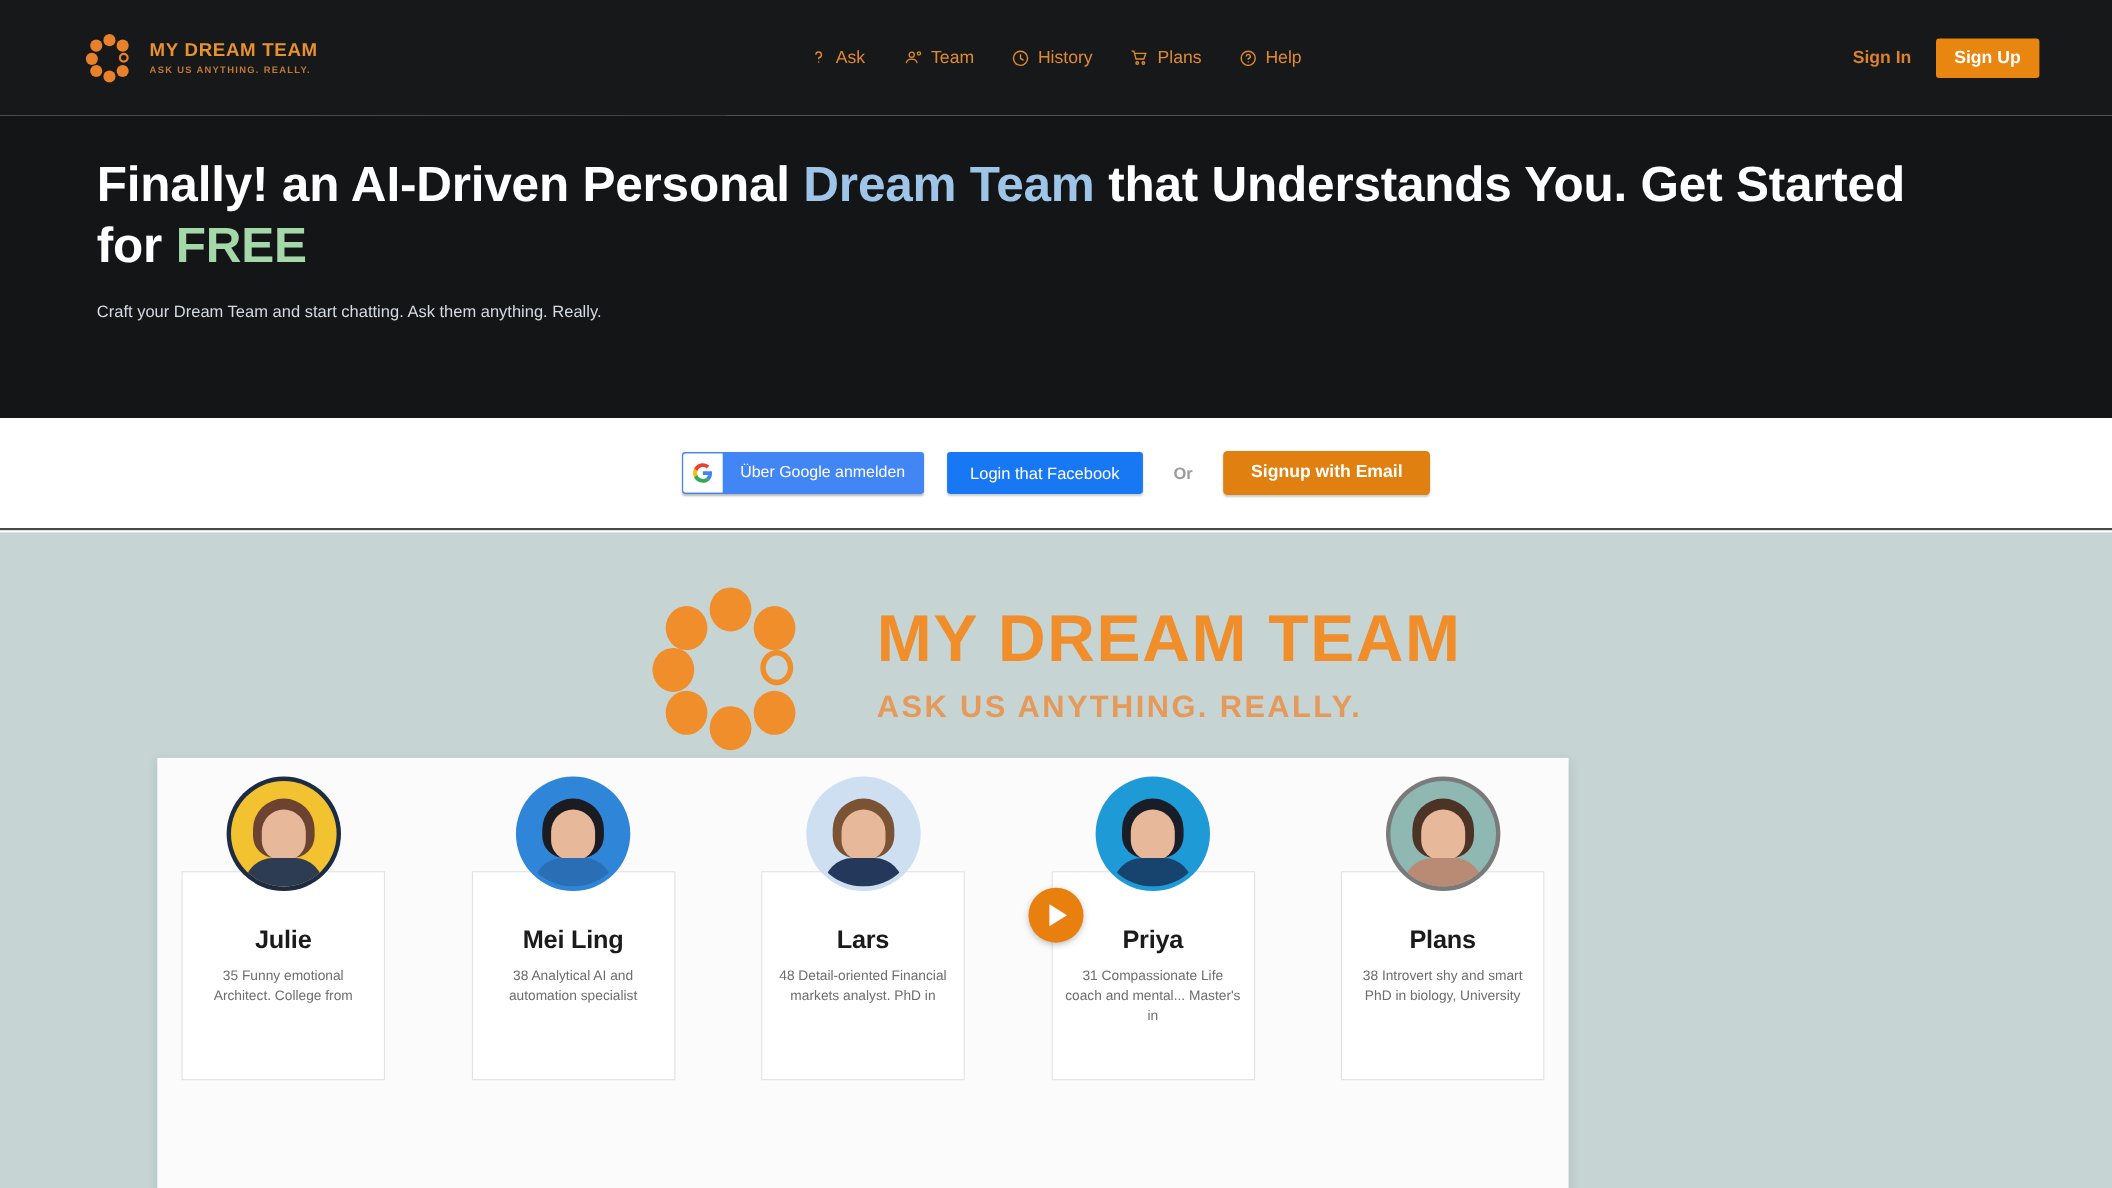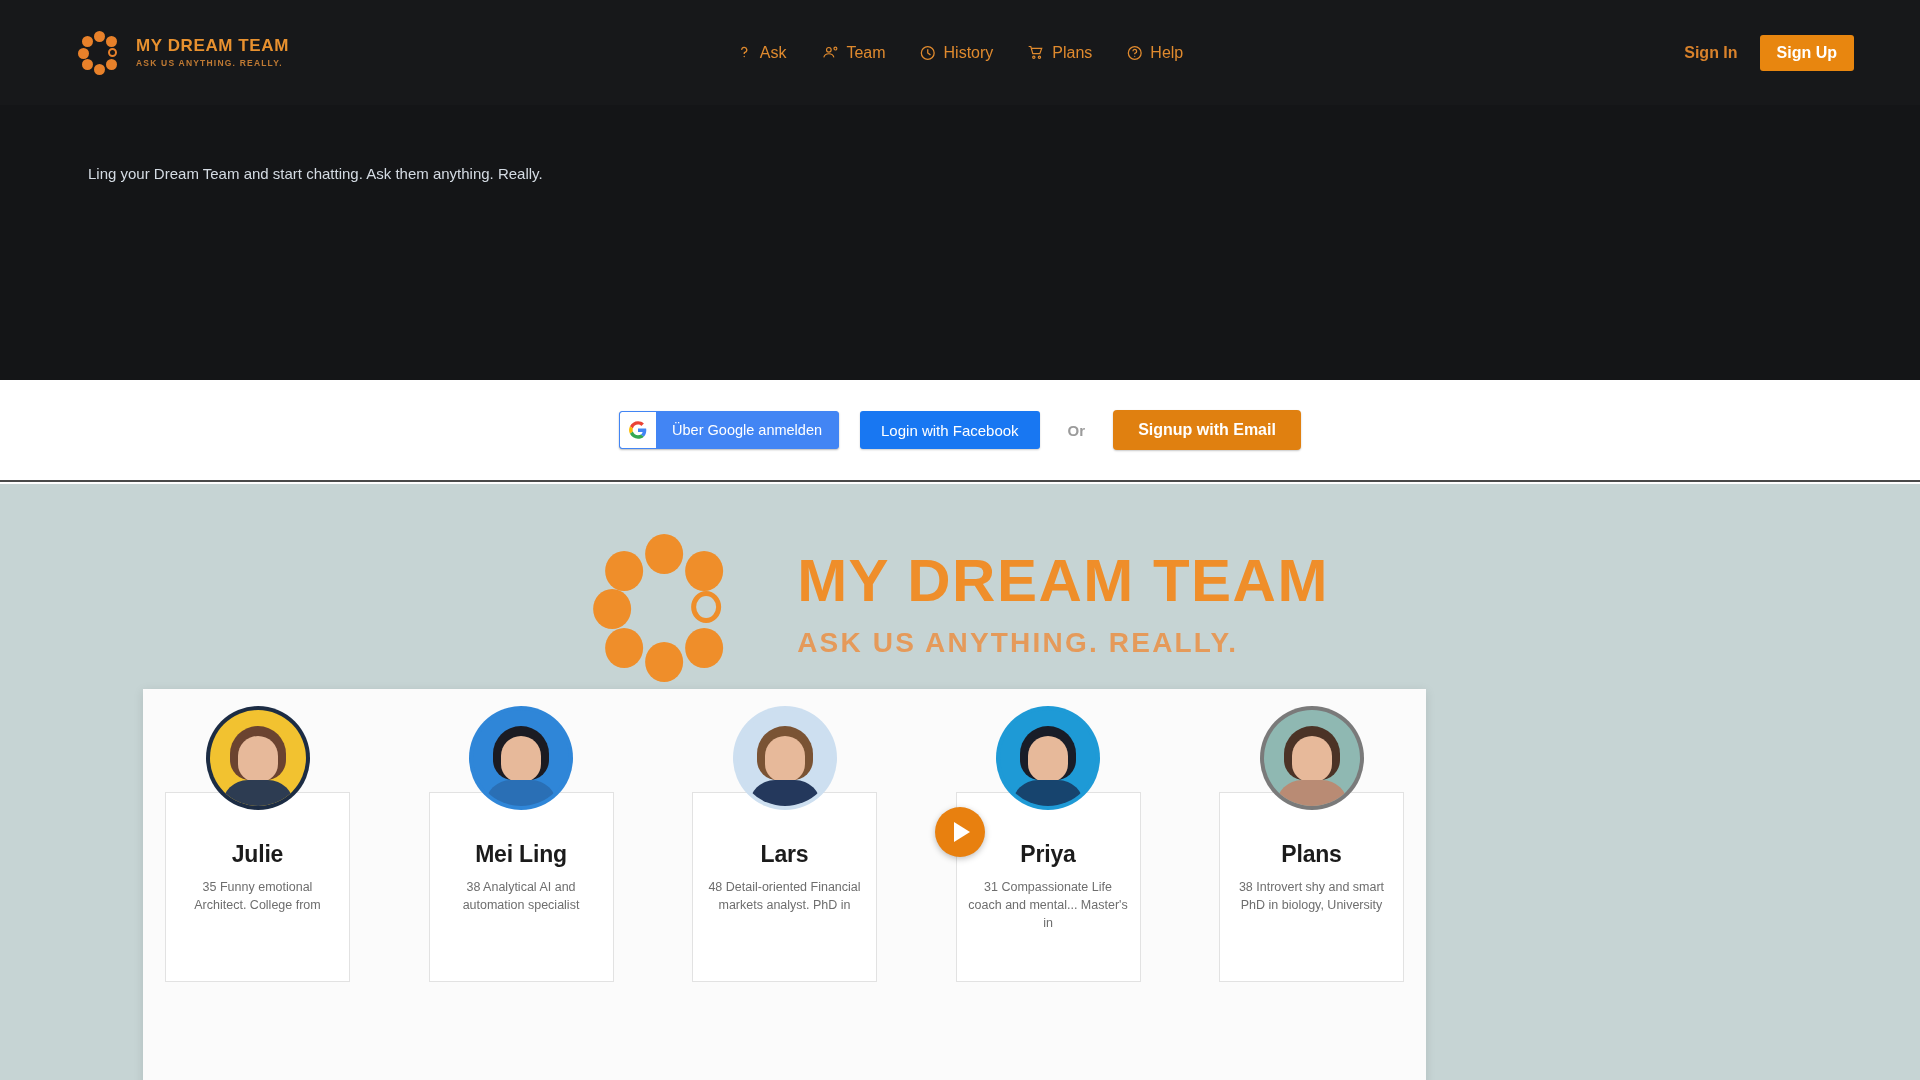--- a/index.html
+++ b/index.html
@@ -320,40 +320,43 @@
 
   <div class="authbox">
     <span class="signin">Sign In</span>
     <button class="signup">Sign Up</button>
   </div>
 </div>
 
 <section class="hero">
   <div class="hero-photo"></div>
   <div class="hero-inner">
-    <p class="hero-sub">Ling your Dream Team and start chatting. Ask them anything. Really.</p>
+    <h1 class="hero-title">
+      <span>Finally! an AI-Driven Personal </span><span class="hl-blue">Dream Team</span><span> that Understands You. Get Started for </span><span class="hl-green">FREE</span>
+    </h1>
+    <p class="hero-sub">Craft your Dream Team and start chatting. Ask them anything. Really.</p>
   </div>
 </section>
 
 <section class="authstrip">
   <div class="auth-row">
 
     <div class="btn-google">
       <div class="g-logo">
         <svg width="18" height="18" viewBox="0 0 48 48">
           <path fill="#EA4335" d="M24 9.5c3.5 0 6.6 1.2 9 3.6l6.7-6.7C35.6 2.6 30.2.5 24 .5 14.6.5 6.5 5.9 2.6 13.7l7.8 6.1C12.3 14 17.6 9.5 24 9.5z"></path>
           <path fill="#4285F4" d="M46.1 24.6c0-1.6-.15-3.2-.43-4.6H24v9.1h12.4c-.54 2.9-2.17 5.3-4.62 7l7.5 5.8c4.4-4 6.82-10 6.82-17.3z"></path>
           <path fill="#FBBC05" d="M10.4 28.2a14.7 14.7 0 0 1 0-8.4l-7.8-6.1a23.6 23.6 0 0 0 0 20.6l7.8-6.1z"></path>
           <path fill="#34A853" d="M24 47.5c6.2 0 11.5-2 15.3-5.6l-7.5-5.8c-2.1 1.4-4.8 2.2-7.8 2.2-6.4 0-11.7-4.5-13.6-10.1l-7.8 6.1C6.5 42.1 14.6 47.5 24 47.5z"></path>
         </svg>
       </div>
       <div class="g-label">Über Google anmelden</div>
     </div>
 
-    <button class="btn-facebook">Login with Facebook</button>
+    <button class="btn-facebook">Login that Facebook</button>
 
     <span class="or-text">Or</span>
 
     <button class="btn-email">Signup with Email</button>
   </div>
 </section>
 
 <section class="showcase">
 
   <div class="big-logo">

